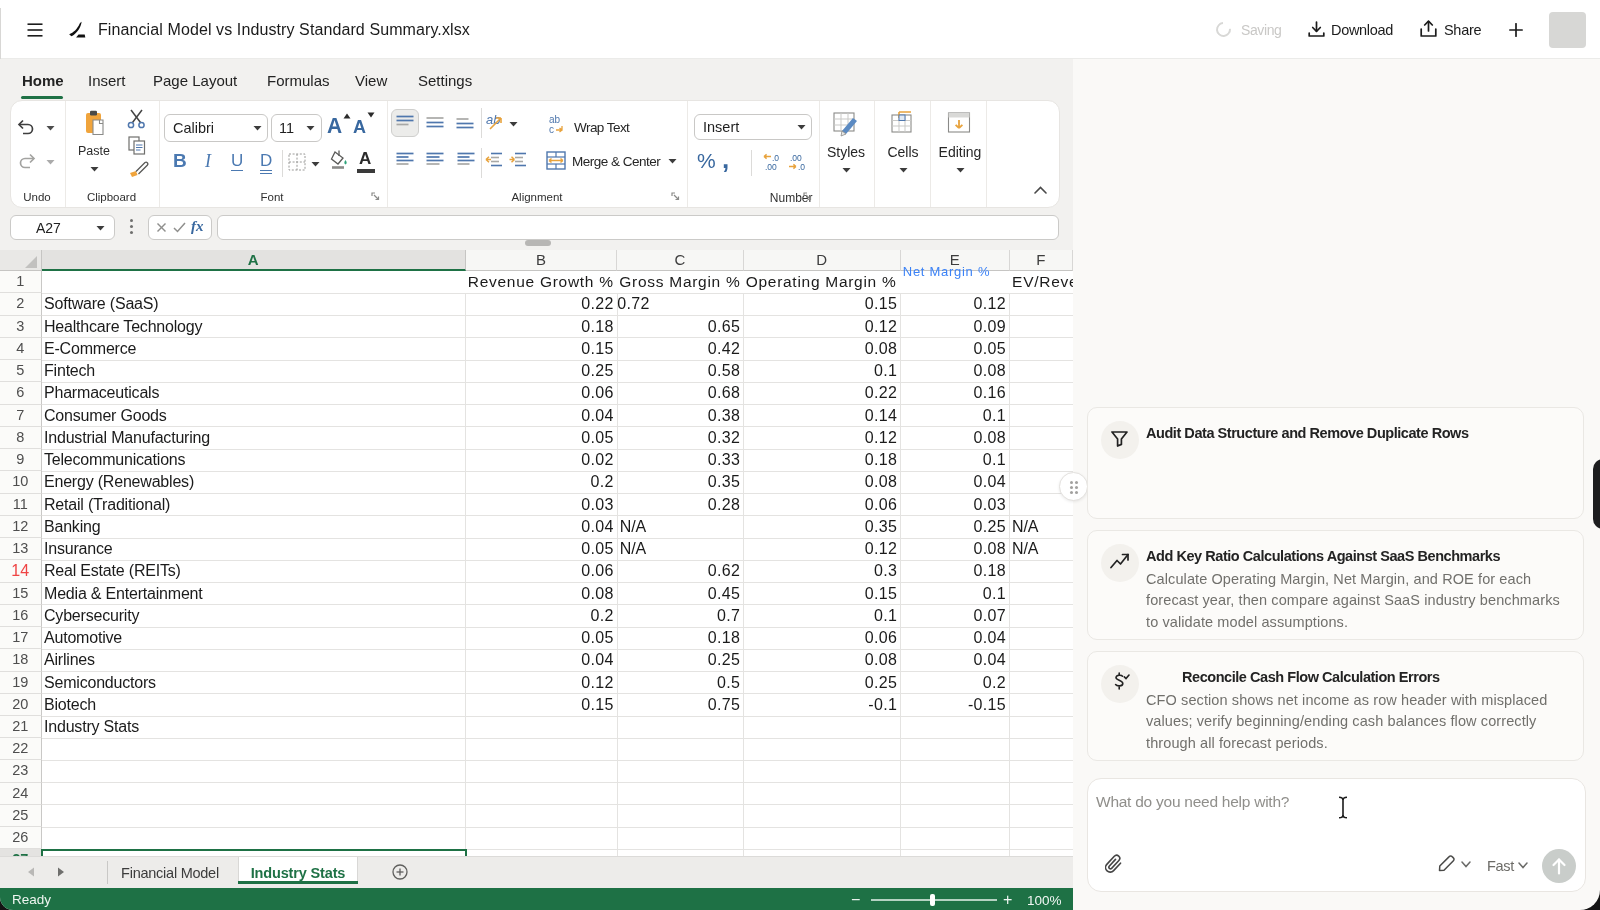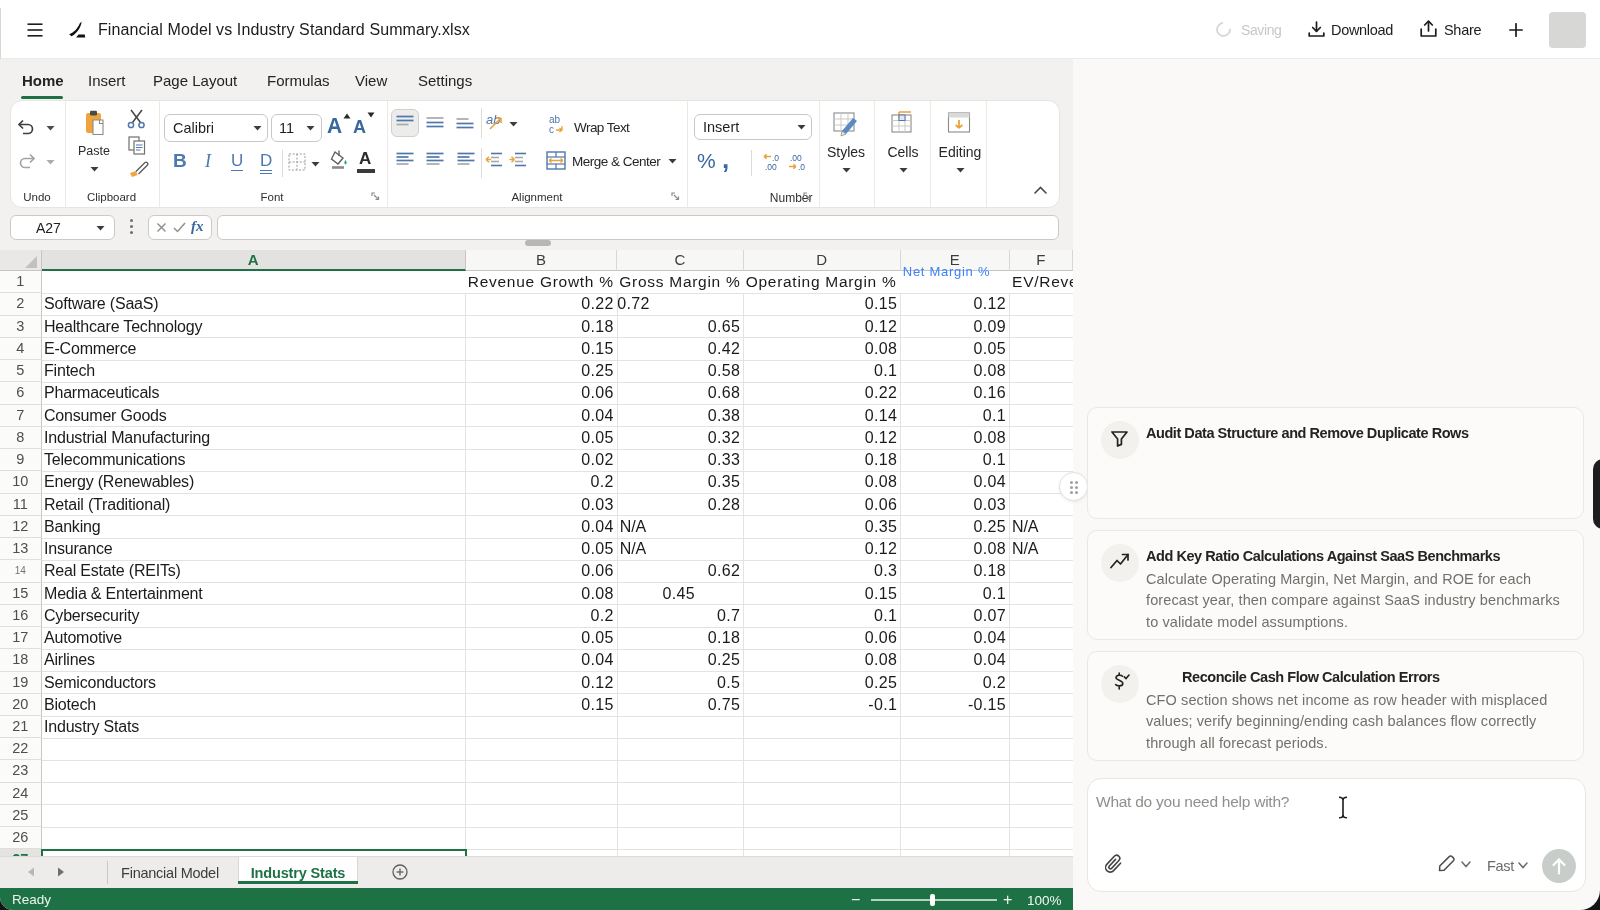--- a/index.html
+++ b/index.html
@@ -376,21 +376,21 @@
       <div class="a" style="left:0;top:87.92px;width:41.5px;height:22.24px;background:#fbfbf9;border-right:1px solid #c9c8c6;border-bottom:1px solid #e0dfdd;color:#4e4e4e;font-weight:normal;font-size:14.5px;text-align:center;line-height:21px">4</div>
       <div class="a" style="left:0;top:110.16px;width:41.5px;height:22.24px;background:#fbfbf9;border-right:1px solid #c9c8c6;border-bottom:1px solid #e0dfdd;color:#4e4e4e;font-weight:normal;font-size:14.5px;text-align:center;line-height:21px">5</div>
       <div class="a" style="left:0;top:132.39999999999998px;width:41.5px;height:22.24px;background:#fbfbf9;border-right:1px solid #c9c8c6;border-bottom:1px solid #e0dfdd;color:#4e4e4e;font-weight:normal;font-size:14.5px;text-align:center;line-height:21px">6</div>
       <div class="a" style="left:0;top:154.64px;width:41.5px;height:22.24px;background:#fbfbf9;border-right:1px solid #c9c8c6;border-bottom:1px solid #e0dfdd;color:#4e4e4e;font-weight:normal;font-size:14.5px;text-align:center;line-height:21px">7</div>
       <div class="a" style="left:0;top:176.87999999999997px;width:41.5px;height:22.24px;background:#fbfbf9;border-right:1px solid #c9c8c6;border-bottom:1px solid #e0dfdd;color:#4e4e4e;font-weight:normal;font-size:14.5px;text-align:center;line-height:21px">8</div>
       <div class="a" style="left:0;top:199.11999999999998px;width:41.5px;height:22.24px;background:#fbfbf9;border-right:1px solid #c9c8c6;border-bottom:1px solid #e0dfdd;color:#4e4e4e;font-weight:normal;font-size:14.5px;text-align:center;line-height:21px">9</div>
       <div class="a" style="left:0;top:221.35999999999999px;width:41.5px;height:22.24px;background:#fbfbf9;border-right:1px solid #c9c8c6;border-bottom:1px solid #e0dfdd;color:#4e4e4e;font-weight:normal;font-size:14.5px;text-align:center;line-height:21px">10</div>
       <div class="a" style="left:0;top:243.59999999999997px;width:41.5px;height:22.24px;background:#fbfbf9;border-right:1px solid #c9c8c6;border-bottom:1px solid #e0dfdd;color:#4e4e4e;font-weight:normal;font-size:14.5px;text-align:center;line-height:21px">11</div>
       <div class="a" style="left:0;top:265.84px;width:41.5px;height:22.24px;background:#fbfbf9;border-right:1px solid #c9c8c6;border-bottom:1px solid #e0dfdd;color:#4e4e4e;font-weight:normal;font-size:14.5px;text-align:center;line-height:21px">12</div>
       <div class="a" style="left:0;top:288.08px;width:41.5px;height:22.24px;background:#fbfbf9;border-right:1px solid #c9c8c6;border-bottom:1px solid #e0dfdd;color:#4e4e4e;font-weight:normal;font-size:14.5px;text-align:center;line-height:21px">13</div>
-      <div class="a" style="left:0;top:310.32px;width:41.5px;height:22.24px;background:#fbfbf9;border-right:1px solid #c9c8c6;border-bottom:1px solid #e0dfdd;color:#737373;font-weight:normal;font-size:10px;text-align:center;line-height:21px">14</div>
+      <div class="a" style="left:0;top:310.32px;width:41.5px;height:22.24px;background:#fbfbf9;border-right:1px solid #c9c8c6;border-bottom:1px solid #e0dfdd;color:#ef4444;font-weight:normal;font-size:16px;text-align:center;line-height:21px">14</div>
       <div class="a" style="left:0;top:332.55999999999995px;width:41.5px;height:22.24px;background:#fbfbf9;border-right:1px solid #c9c8c6;border-bottom:1px solid #e0dfdd;color:#4e4e4e;font-weight:normal;font-size:14.5px;text-align:center;line-height:21px">15</div>
       <div class="a" style="left:0;top:354.79999999999995px;width:41.5px;height:22.24px;background:#fbfbf9;border-right:1px solid #c9c8c6;border-bottom:1px solid #e0dfdd;color:#4e4e4e;font-weight:normal;font-size:14.5px;text-align:center;line-height:21px">16</div>
       <div class="a" style="left:0;top:377.03999999999996px;width:41.5px;height:22.24px;background:#fbfbf9;border-right:1px solid #c9c8c6;border-bottom:1px solid #e0dfdd;color:#4e4e4e;font-weight:normal;font-size:14.5px;text-align:center;line-height:21px">17</div>
       <div class="a" style="left:0;top:399.28px;width:41.5px;height:22.24px;background:#fbfbf9;border-right:1px solid #c9c8c6;border-bottom:1px solid #e0dfdd;color:#4e4e4e;font-weight:normal;font-size:14.5px;text-align:center;line-height:21px">18</div>
       <div class="a" style="left:0;top:421.52px;width:41.5px;height:22.24px;background:#fbfbf9;border-right:1px solid #c9c8c6;border-bottom:1px solid #e0dfdd;color:#4e4e4e;font-weight:normal;font-size:14.5px;text-align:center;line-height:21px">19</div>
       <div class="a" style="left:0;top:443.75999999999993px;width:41.5px;height:22.24px;background:#fbfbf9;border-right:1px solid #c9c8c6;border-bottom:1px solid #e0dfdd;color:#4e4e4e;font-weight:normal;font-size:14.5px;text-align:center;line-height:21px">20</div>
       <div class="a" style="left:0;top:465.99999999999994px;width:41.5px;height:22.24px;background:#fbfbf9;border-right:1px solid #c9c8c6;border-bottom:1px solid #e0dfdd;color:#4e4e4e;font-weight:normal;font-size:14.5px;text-align:center;line-height:21px">21</div>
       <div class="a" style="left:0;top:488.23999999999995px;width:41.5px;height:22.24px;background:#fbfbf9;border-right:1px solid #c9c8c6;border-bottom:1px solid #e0dfdd;color:#4e4e4e;font-weight:normal;font-size:14.5px;text-align:center;line-height:21px">22</div>
       <div class="a" style="left:0;top:510.47999999999996px;width:41.5px;height:22.24px;background:#fbfbf9;border-right:1px solid #c9c8c6;border-bottom:1px solid #e0dfdd;color:#4e4e4e;font-weight:normal;font-size:14.5px;text-align:center;line-height:21px">23</div>
       <div class="a" style="left:0;top:532.72px;width:41.5px;height:22.24px;background:#fbfbf9;border-right:1px solid #c9c8c6;border-bottom:1px solid #e0dfdd;color:#4e4e4e;font-weight:normal;font-size:14.5px;text-align:center;line-height:21px">24</div>
@@ -495,21 +495,21 @@
       <div class="a" style="left:743.7px;top:288.08px;width:153.5999999999999px;height:22.24px;font-size:16px;letter-spacing:.35px;color:#1b1b1b;text-align:right;line-height:22.84px;white-space:nowrap">0.12</div>
       <div class="a" style="left:900.8px;top:288.08px;width:105.30000000000007px;height:22.24px;font-size:16px;letter-spacing:.35px;color:#1b1b1b;text-align:right;line-height:22.84px;white-space:nowrap">0.08</div>
       <div class="a" style="left:1012.1px;top:288.08px;height:22.24px;font-size:16px;letter-spacing:-.2px;color:#1b1b1b;line-height:22.84px;white-space:nowrap">N/A</div>
       <div class="a" style="left:44.0px;top:310.32px;height:22.24px;font-size:16px;letter-spacing:-.2px;color:#1b1b1b;line-height:22.84px;white-space:nowrap">Real Estate (REITs)</div>
       <div class="a" style="left:465.8px;top:310.32px;width:147.99999999999994px;height:22.24px;font-size:16px;letter-spacing:.35px;color:#1b1b1b;text-align:right;line-height:22.84px;white-space:nowrap">0.06</div>
       <div class="a" style="left:617.3px;top:310.32px;width:122.90000000000009px;height:22.24px;font-size:16px;letter-spacing:.35px;color:#1b1b1b;text-align:right;line-height:22.84px;white-space:nowrap">0.62</div>
       <div class="a" style="left:743.7px;top:310.32px;width:153.5999999999999px;height:22.24px;font-size:16px;letter-spacing:.35px;color:#1b1b1b;text-align:right;line-height:22.84px;white-space:nowrap">0.3</div>
       <div class="a" style="left:900.8px;top:310.32px;width:105.30000000000007px;height:22.24px;font-size:16px;letter-spacing:.35px;color:#1b1b1b;text-align:right;line-height:22.84px;white-space:nowrap">0.18</div>
       <div class="a" style="left:44.0px;top:332.55999999999995px;height:22.24px;font-size:16px;letter-spacing:-.2px;color:#1b1b1b;line-height:22.84px;white-space:nowrap">Media &amp; Entertainment</div>
       <div class="a" style="left:465.8px;top:332.55999999999995px;width:147.99999999999994px;height:22.24px;font-size:16px;letter-spacing:.35px;color:#1b1b1b;text-align:right;line-height:22.84px;white-space:nowrap">0.08</div>
-      <div class="a" style="left:617.3px;top:332.55999999999995px;width:122.90000000000009px;height:22.24px;font-size:16px;letter-spacing:.35px;color:#1b1b1b;text-align:center;line-height:22.84px;white-space:nowrap">0.45</div>
+      <div class="a" style="left:617.3px;top:332.55999999999995px;width:122.90000000000009px;height:22.24px;font-size:16px;letter-spacing:.35px;color:#1b1b1b;text-align:right;line-height:22.84px;white-space:nowrap">0.45</div>
       <div class="a" style="left:743.7px;top:332.55999999999995px;width:153.5999999999999px;height:22.24px;font-size:16px;letter-spacing:.35px;color:#1b1b1b;text-align:right;line-height:22.84px;white-space:nowrap">0.15</div>
       <div class="a" style="left:900.8px;top:332.55999999999995px;width:105.30000000000007px;height:22.24px;font-size:16px;letter-spacing:.35px;color:#1b1b1b;text-align:right;line-height:22.84px;white-space:nowrap">0.1</div>
       <div class="a" style="left:44.0px;top:354.79999999999995px;height:22.24px;font-size:16px;letter-spacing:-.2px;color:#1b1b1b;line-height:22.84px;white-space:nowrap">Cybersecurity</div>
       <div class="a" style="left:465.8px;top:354.79999999999995px;width:147.99999999999994px;height:22.24px;font-size:16px;letter-spacing:.35px;color:#1b1b1b;text-align:right;line-height:22.84px;white-space:nowrap">0.2</div>
       <div class="a" style="left:617.3px;top:354.79999999999995px;width:122.90000000000009px;height:22.24px;font-size:16px;letter-spacing:.35px;color:#1b1b1b;text-align:right;line-height:22.84px;white-space:nowrap">0.7</div>
       <div class="a" style="left:743.7px;top:354.79999999999995px;width:153.5999999999999px;height:22.24px;font-size:16px;letter-spacing:.35px;color:#1b1b1b;text-align:right;line-height:22.84px;white-space:nowrap">0.1</div>
       <div class="a" style="left:900.8px;top:354.79999999999995px;width:105.30000000000007px;height:22.24px;font-size:16px;letter-spacing:.35px;color:#1b1b1b;text-align:right;line-height:22.84px;white-space:nowrap">0.07</div>
       <div class="a" style="left:44.0px;top:377.03999999999996px;height:22.24px;font-size:16px;letter-spacing:-.2px;color:#1b1b1b;line-height:22.84px;white-space:nowrap">Automotive</div>
       <div class="a" style="left:465.8px;top:377.03999999999996px;width:147.99999999999994px;height:22.24px;font-size:16px;letter-spacing:.35px;color:#1b1b1b;text-align:right;line-height:22.84px;white-space:nowrap">0.05</div>
       <div class="a" style="left:617.3px;top:377.03999999999996px;width:122.90000000000009px;height:22.24px;font-size:16px;letter-spacing:.35px;color:#1b1b1b;text-align:right;line-height:22.84px;white-space:nowrap">0.18</div>

